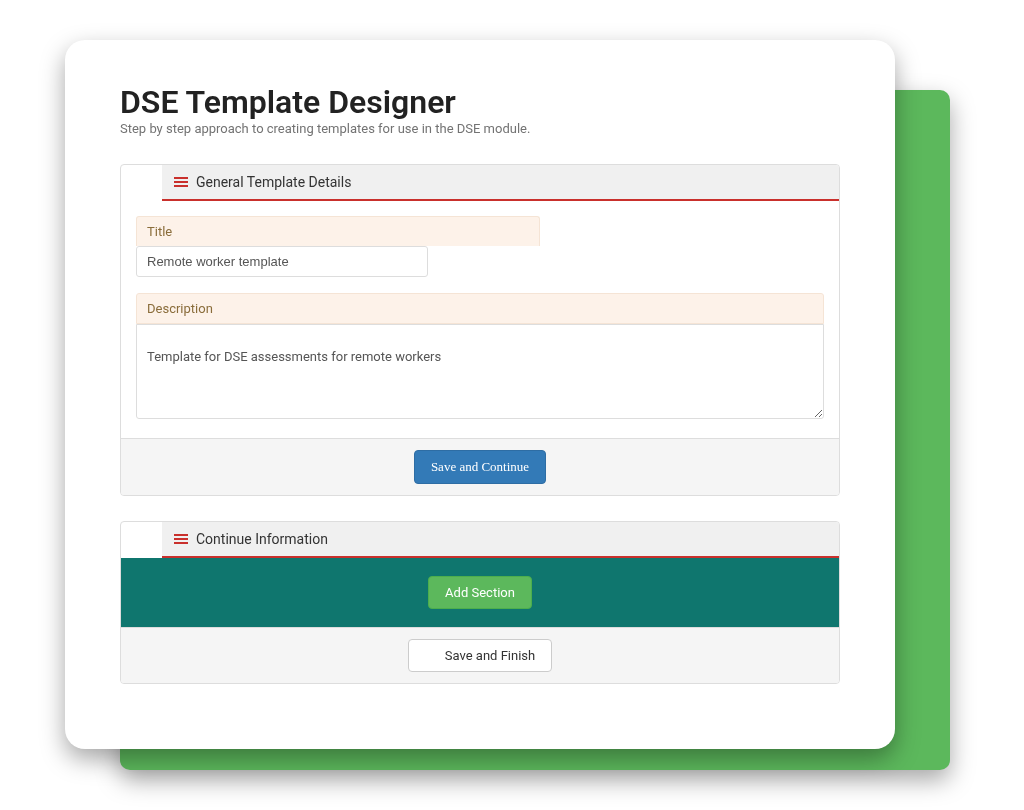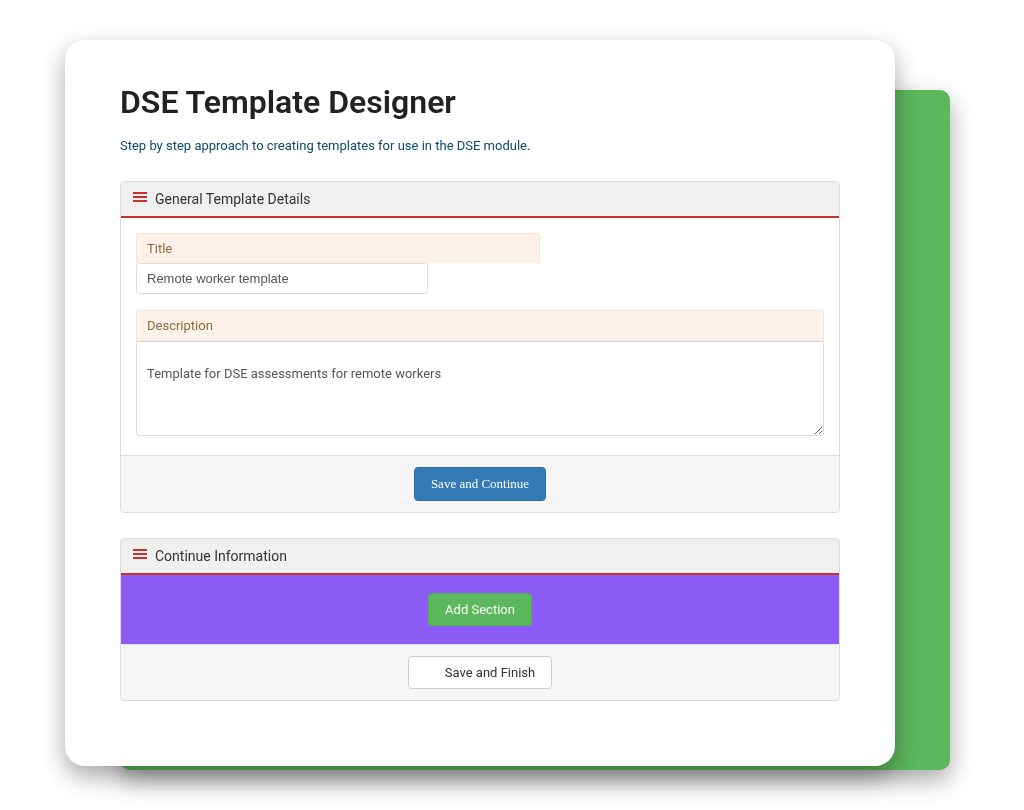--- a/index.html
+++ b/index.html
@@ -32,39 +32,40 @@
     padding: 45px 55px 40px 55px;
   }
   .page-title {
     font-size: 32px;
     font-weight: 600;
     color: #222;
     line-height: 1.1;
   }
   .page-subtitle {
     font-size: 13px;
-    color: #0c4a6e;
-    margin-top: 18px;
+    color: #737373;
+    margin-top: 1px;
     margin-bottom: 28px;
   }
   .panel {
     border: 1px solid #ddd;
     border-radius: 4px;
     margin-bottom: 25px;
     overflow: hidden;
   }
   .panel-header {
     background: #f0f0f0;
     border-bottom: 2px solid #c9302c;
     padding: 9px 12px;
     display: flex;
-    align-items: flex-start;
+    align-items: center;
     gap: 8px;
     font-size: 14px;
     color: #333;
+    margin-left: 41px;
   }
   .hamburger-icon {
     display: inline-flex;
     flex-direction: column;
     justify-content: center;
     gap: 2px;
     width: 14px;
     height: 12px;
   }
   .hamburger-icon span {
@@ -138,21 +139,21 @@
   }
   .btn-default {
     background: #fff;
     border-color: #ccc;
     color: #333;
     padding-left: 36px;
   }
   .section-body-center {
     padding: 18px;
     text-align: center;
-    background: #8b5cf6;
+    background: #0f766e;
   }
 </style>
 </head>
 <body>
 
 <div class="backdrop-green"></div>
 
 <div class="card">
 
   <h1 class="page-title">DSE Template Designer</h1>

